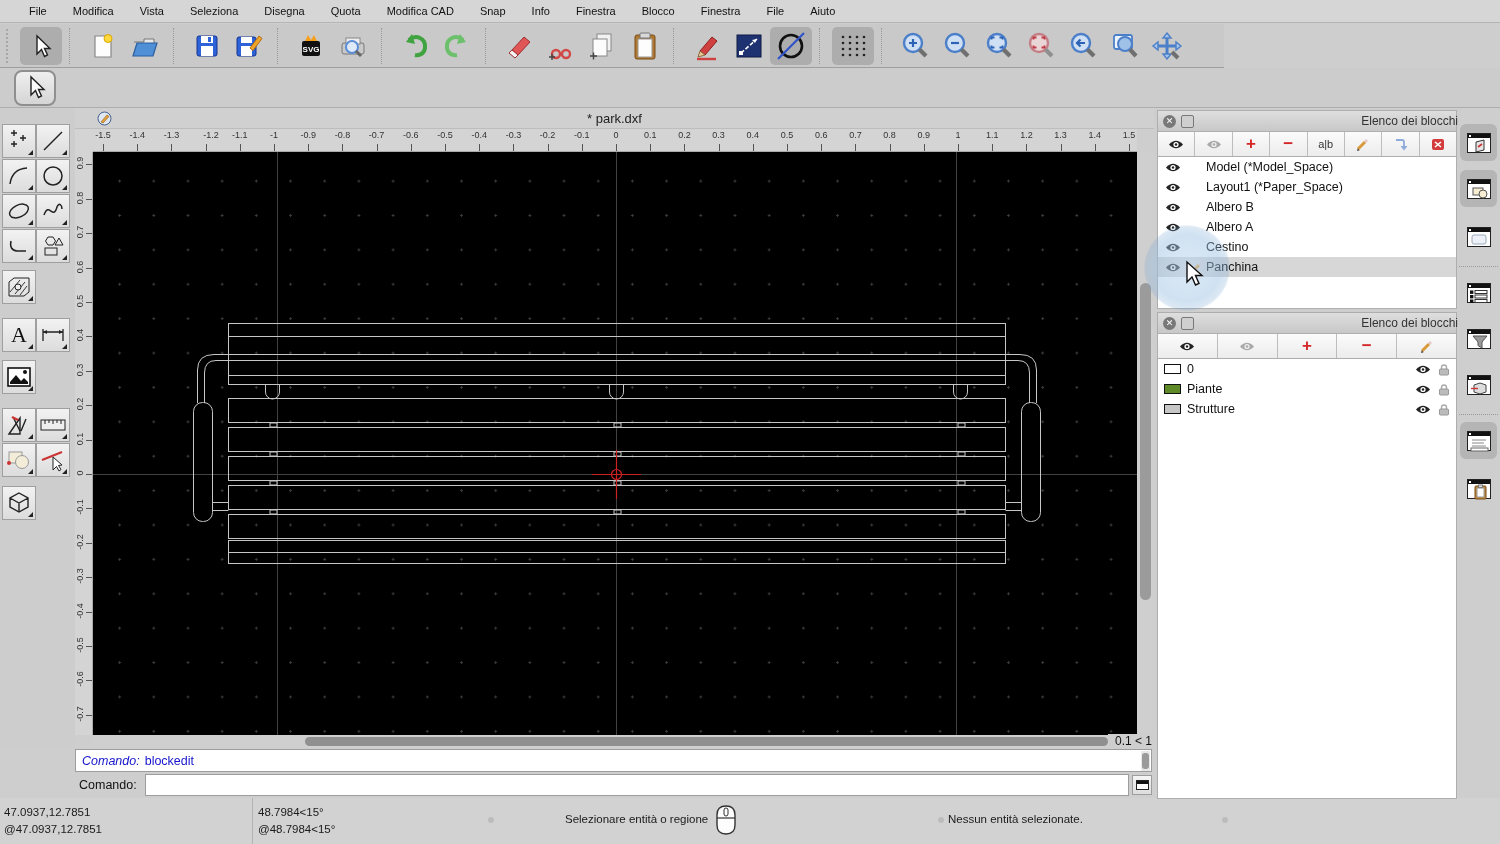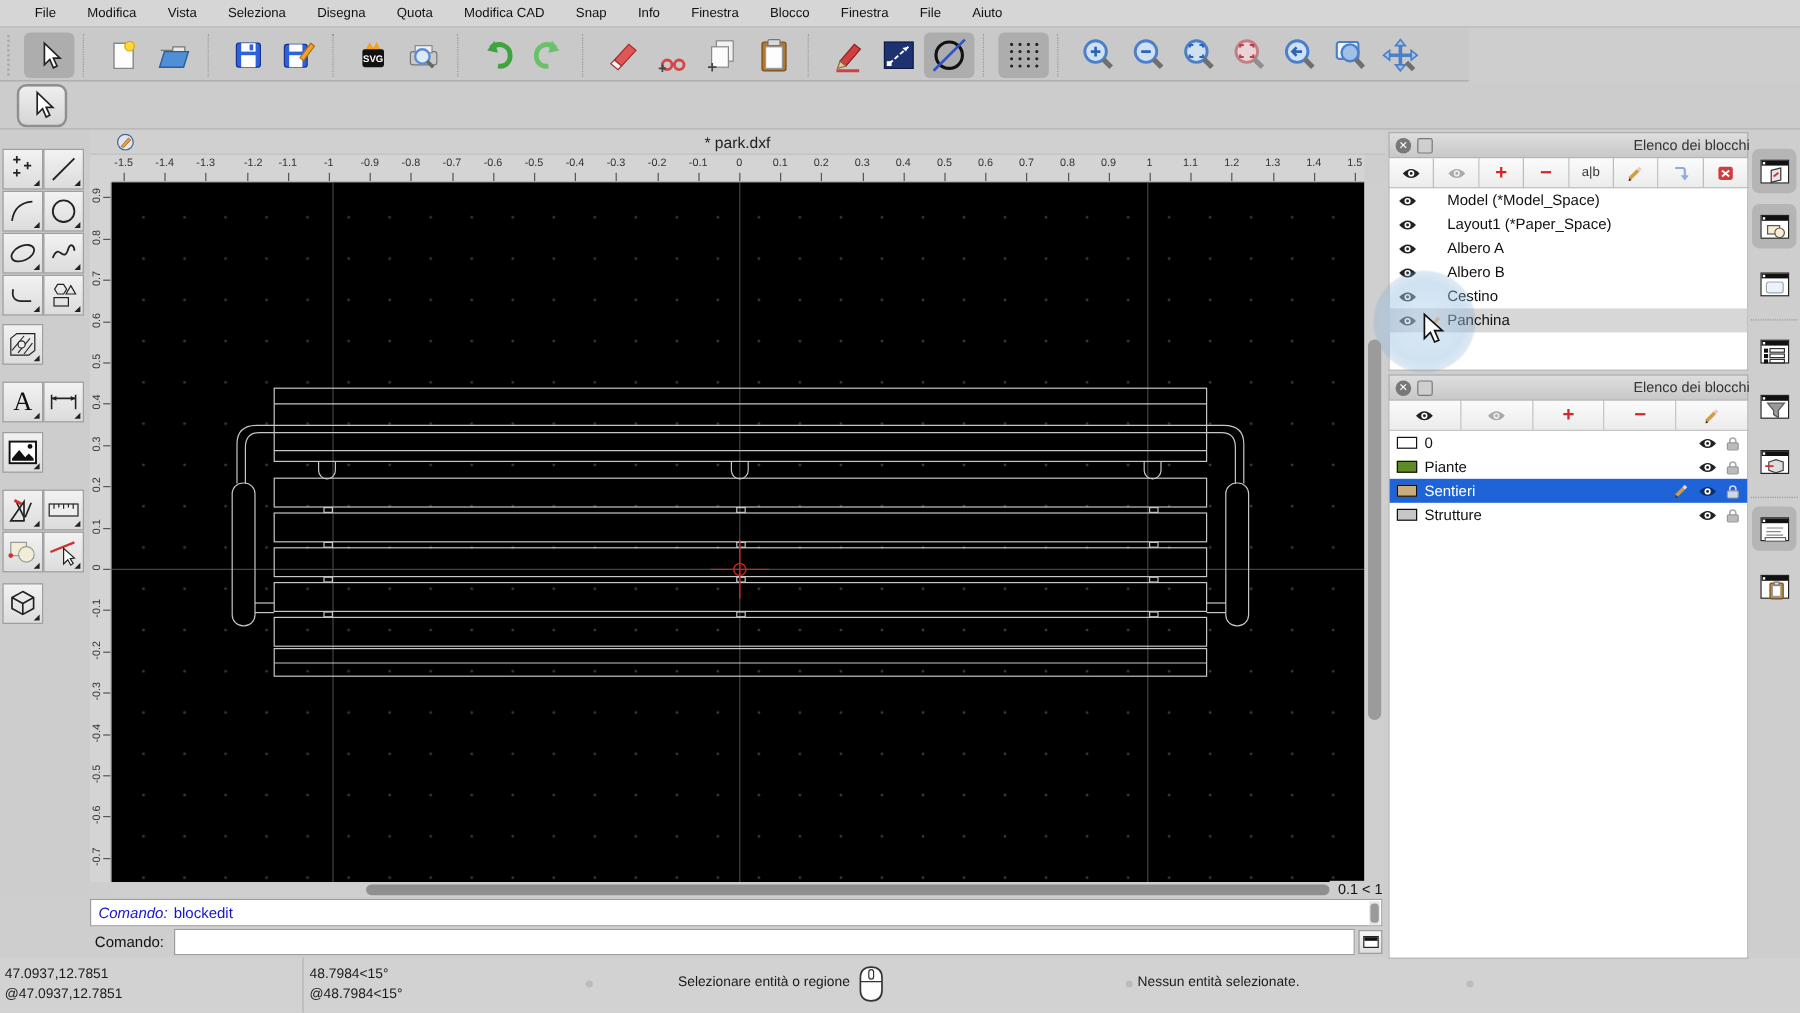--- a/index.html
+++ b/index.html
@@ -761,38 +761,38 @@
               <circle cx="8" cy="5.5" r="1.2" fill="#222"></circle>
             </svg>
     </span>
     <span class="pencell" style="visibility: hidden;">
       <svg width="13" height="12">
               <path d="M2 10 L8 4" stroke="#d89a3a" stroke-width="3"></path>
               <path d="M8 4 l2-2" stroke="#e8c9c9" stroke-width="3"></path>
               <path d="M1 12 l2.4-.7 -1.7-1.7 Z" fill="#333"></path>
             </svg>
     </span>
-    <span class="bname">Albero A</span>
+    <span class="bname">Albero B</span>
   </div>
         <div class="prow">
     <span class="eyecell">
       <svg width="16" height="11">
               <path d="M1 5.5 Q8 -2 15 5.5 Q8 13 1 5.5 Z" fill="#222"></path>
               <circle cx="8" cy="5.5" r="2.6" fill="#fff"></circle>
               <circle cx="8" cy="5.5" r="1.2" fill="#222"></circle>
             </svg>
     </span>
     <span class="pencell" style="visibility: hidden;">
       <svg width="13" height="12">
               <path d="M2 10 L8 4" stroke="#d89a3a" stroke-width="3"></path>
               <path d="M8 4 l2-2" stroke="#e8c9c9" stroke-width="3"></path>
               <path d="M1 12 l2.4-.7 -1.7-1.7 Z" fill="#333"></path>
             </svg>
     </span>
-    <span class="bname">Albero B</span>
+    <span class="bname">Albero A</span>
   </div>
         <div class="prow">
     <span class="eyecell">
       <svg width="16" height="11">
               <path d="M1 5.5 Q8 -2 15 5.5 Q8 13 1 5.5 Z" fill="#222"></path>
               <circle cx="8" cy="5.5" r="2.6" fill="#fff"></circle>
               <circle cx="8" cy="5.5" r="1.2" fill="#222"></circle>
             </svg>
     </span>
     <span class="pencell" style="visibility: hidden;">
@@ -886,40 +886,20 @@
               <path d="M1 12 l2.4-.7 -1.7-1.7 Z" fill="#333"></path>
             </svg>
       <svg width="16" height="11">
               <path class="eb" d="M1 5.5 Q8 -2 15 5.5 Q8 13 1 5.5 Z" fill="#222"></path>
               <circle class="ew" cx="8" cy="5.5" r="2.6" fill="#fff"></circle>
               <circle class="ep" cx="8" cy="5.5" r="1.2" fill="#222"></circle>
             </svg>
       <svg width="12" height="13">
               <path class="lk1" d="M3.5 6 V4.5 a2.5 2.5 0 0 1 5 0 V6" fill="none" stroke="#aaa" stroke-width="1.4"></path>
               <rect class="lk2" x="1.5" y="6" width="9" height="6" rx="1" fill="#bbb" stroke="#999"></rect>
-            </svg>
-    </span>
-  </div>
-        <div class="prow sel-blue">
-    <span class="swatch" style="background: rgb(201, 172, 124);"></span>
-    <span class="lname">Sentieri</span>
-    <span class="rowicons">
-      <svg class="pen" width="13" height="12">
-              <path d="M2 10 L8 4" stroke="#d89a3a" stroke-width="3"></path>
-              <path d="M8 4 l2-2" stroke="#f0d6d6" stroke-width="3"></path>
-              <path d="M1 12 l2.4-.7 -1.7-1.7 Z" fill="#333"></path>
-            </svg>
-      <svg width="16" height="11">
-              <path class="eb" d="M1 5.5 Q8 -2 15 5.5 Q8 13 1 5.5 Z" fill="#0b2d66"></path>
-              <circle class="ew" cx="8" cy="5.5" r="2.6" fill="#fff"></circle>
-              <circle class="ep" cx="8" cy="5.5" r="1.2" fill="#222"></circle>
-            </svg>
-      <svg width="12" height="13">
-              <path class="lk1" d="M3.5 6 V4.5 a2.5 2.5 0 0 1 5 0 V6" fill="none" stroke="#cdd8ee" stroke-width="1.4"></path>
-              <rect class="lk2" x="1.5" y="6" width="9" height="6" rx="1" fill="#cdd8ee" stroke="#999"></rect>
             </svg>
     </span>
   </div>
         <div class="prow">
     <span class="swatch" style="background: rgb(198, 198, 198);"></span>
     <span class="lname">Strutture</span>
     <span class="rowicons">
       <svg class="pen" width="13" height="12" style="visibility: hidden;">
               <path d="M2 10 L8 4" stroke="#d89a3a" stroke-width="3"></path>
               <path d="M8 4 l2-2" stroke="#f0d6d6" stroke-width="3"></path>

